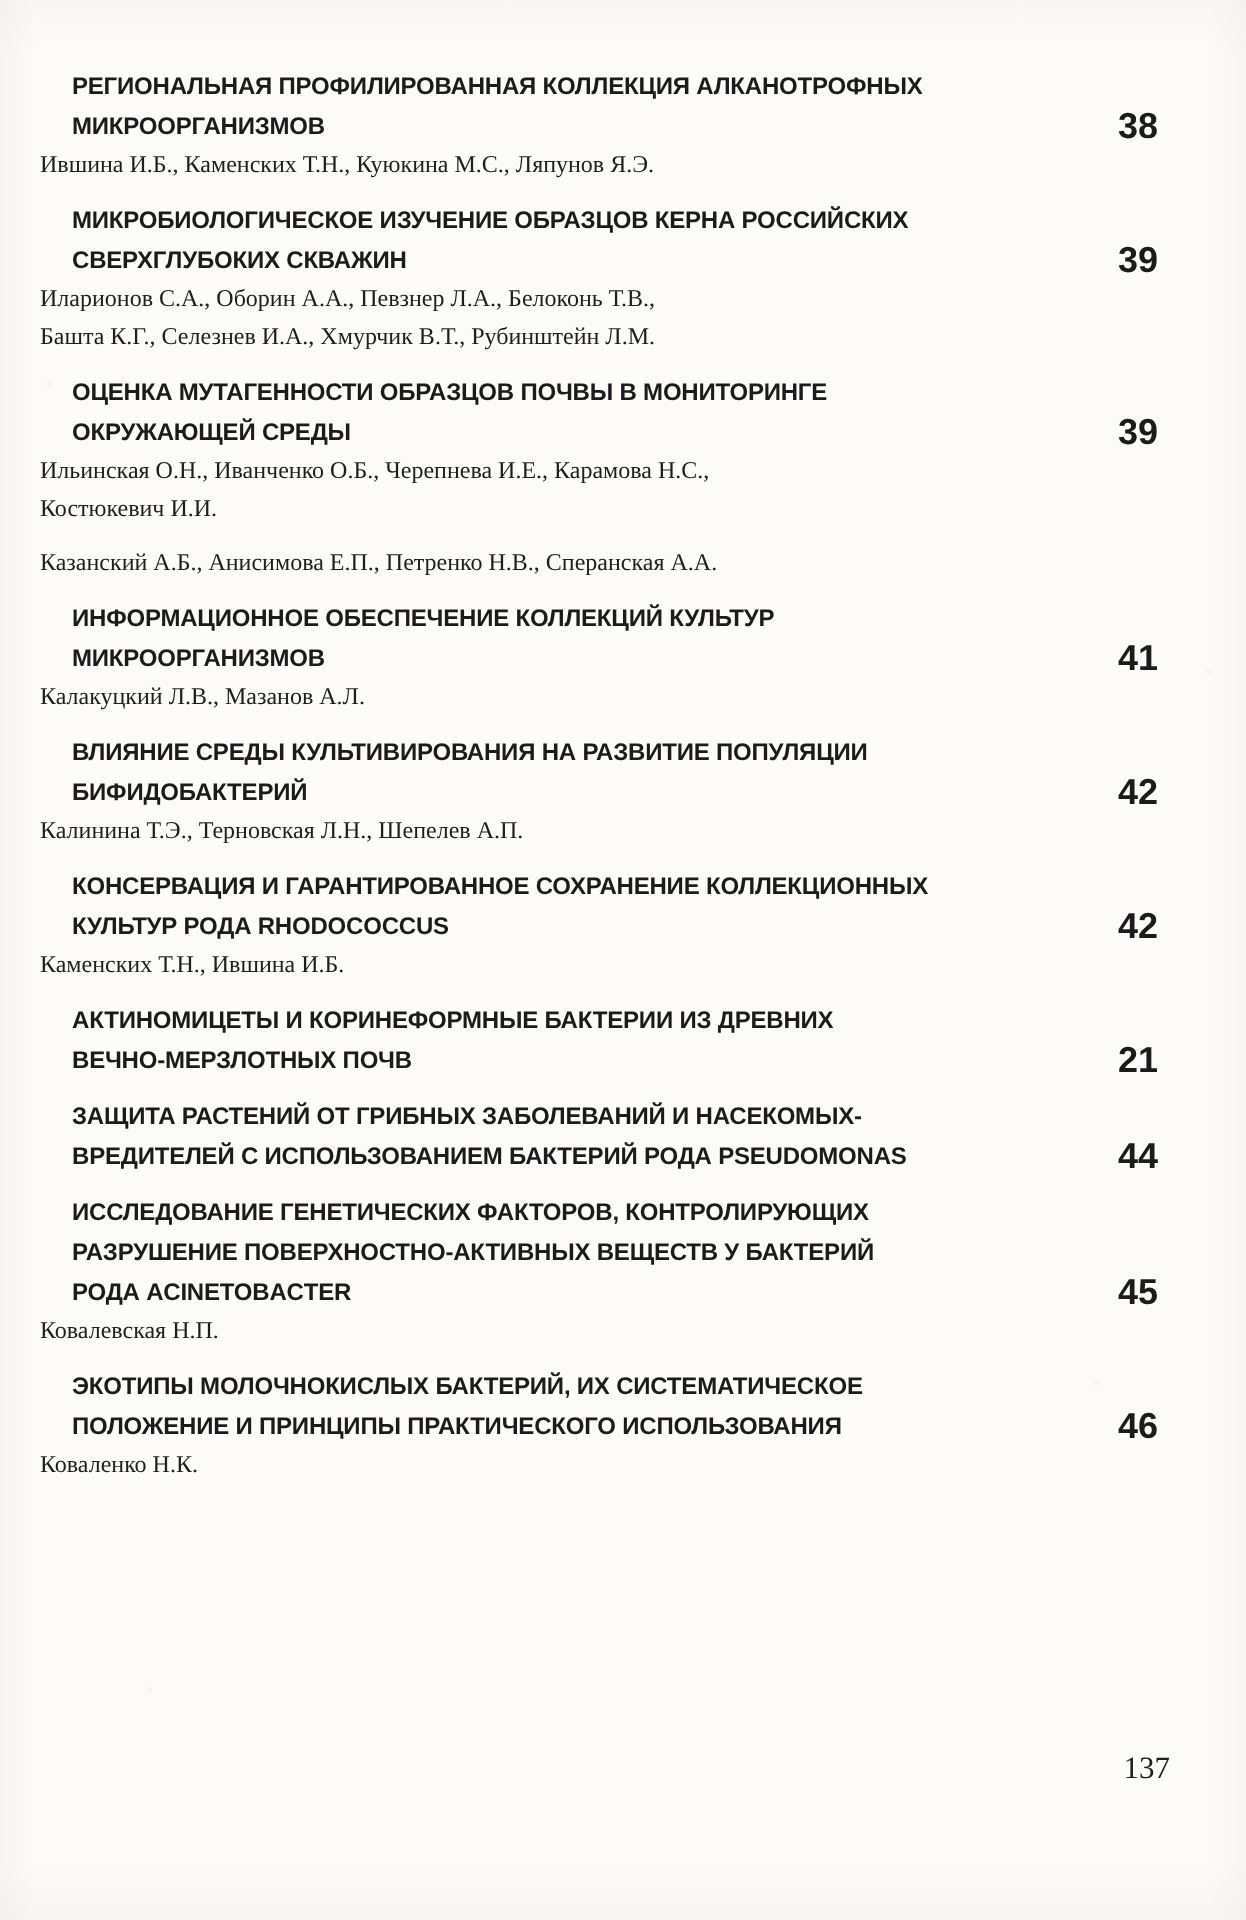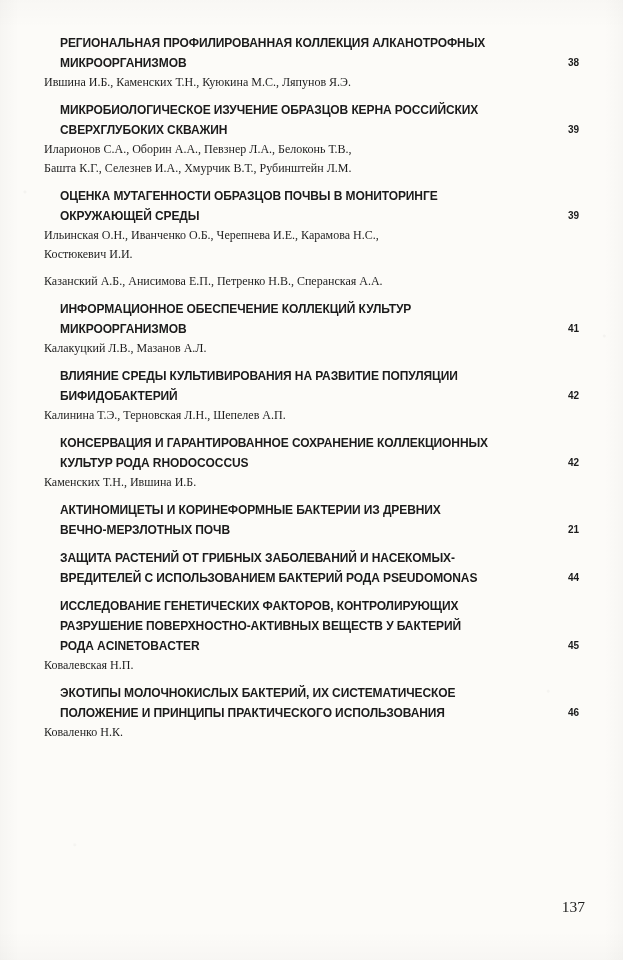--- a/index.html
+++ b/index.html
@@ -19,21 +19,21 @@
       radial-gradient(circle at 4% 20%, rgba(120,120,115,0.06) 1px, transparent 2px),
       radial-gradient(circle at 97% 35%, rgba(120,120,115,0.06) 1px, transparent 2px),
       radial-gradient(circle at 12% 88%, rgba(120,120,115,0.05) 1px, transparent 2px),
       radial-gradient(circle at 88% 72%, rgba(120,120,115,0.05) 1px, transparent 2px),
       linear-gradient(90deg, rgba(0,0,0,0.025) 0%, rgba(0,0,0,0) 3%, rgba(0,0,0,0) 97%, rgba(0,0,0,0.02) 100%),
       linear-gradient(180deg, rgba(0,0,0,0.015) 0%, rgba(0,0,0,0) 3%, rgba(0,0,0,0) 97%, rgba(0,0,0,0.02) 100%);
   }
   .content {
     position: absolute;
     top: 33px;
-    left: 44px;
+    left: 20px;
     right: 44px;
   }
   .entry {
     margin-bottom: 8px;
   }
   .title-row {
     display: flex;
     align-items: flex-end;
   }
   .title {
@@ -43,35 +43,35 @@
     font-weight: bold;
     font-size: 12px;
     line-height: 20px;
     letter-spacing: -0.1px;
     white-space: pre-line;
     color: #1b1b1b;
   }
   .pagenum {
     font-family: "Liberation Sans", sans-serif;
     font-weight: bold;
-    font-size: 10px;
+    font-size: 18px;
     line-height: 20px;
     padding-left: 10px;
     color: #1b1b1b;
   }
   .authors {
     font-family: "Liberation Serif", "DejaVu Serif", serif;
     font-size: 12px;
     line-height: 19px;
     white-space: pre-line;
     color: #1e1e1e;
   }
   .footer-pagenum {
     position: absolute;
-    top: 898px;
+    top: 876px;
     right: 38px;
     font-family: "Liberation Serif", "DejaVu Serif", serif;
     font-size: 15.5px;
     color: #1e1e1e;
   }
 </style>
 </head>
 <body>
 
 <div class="page">

